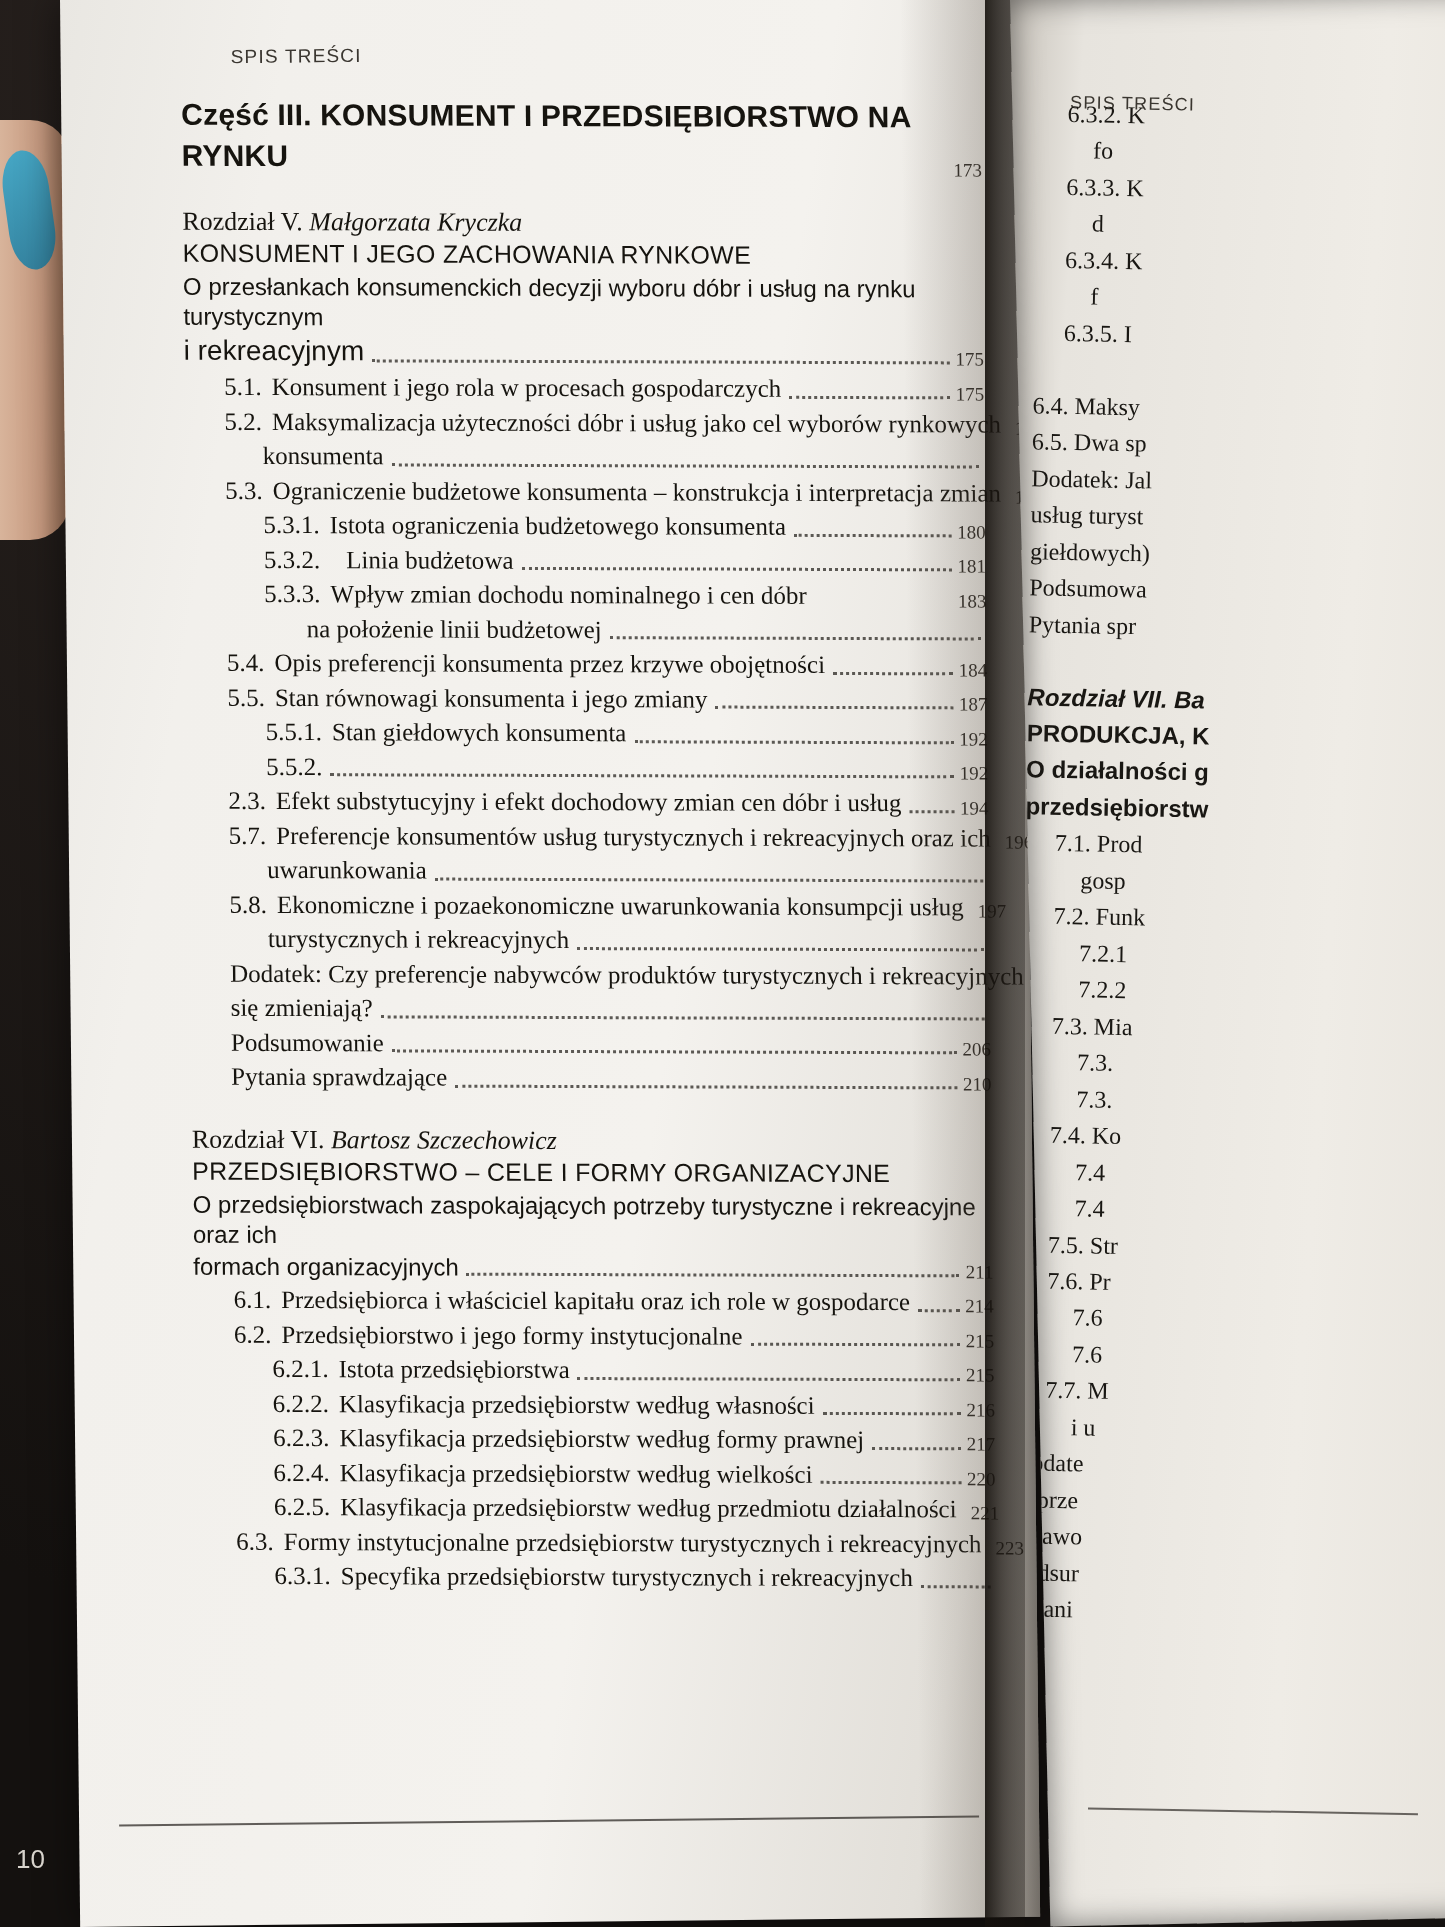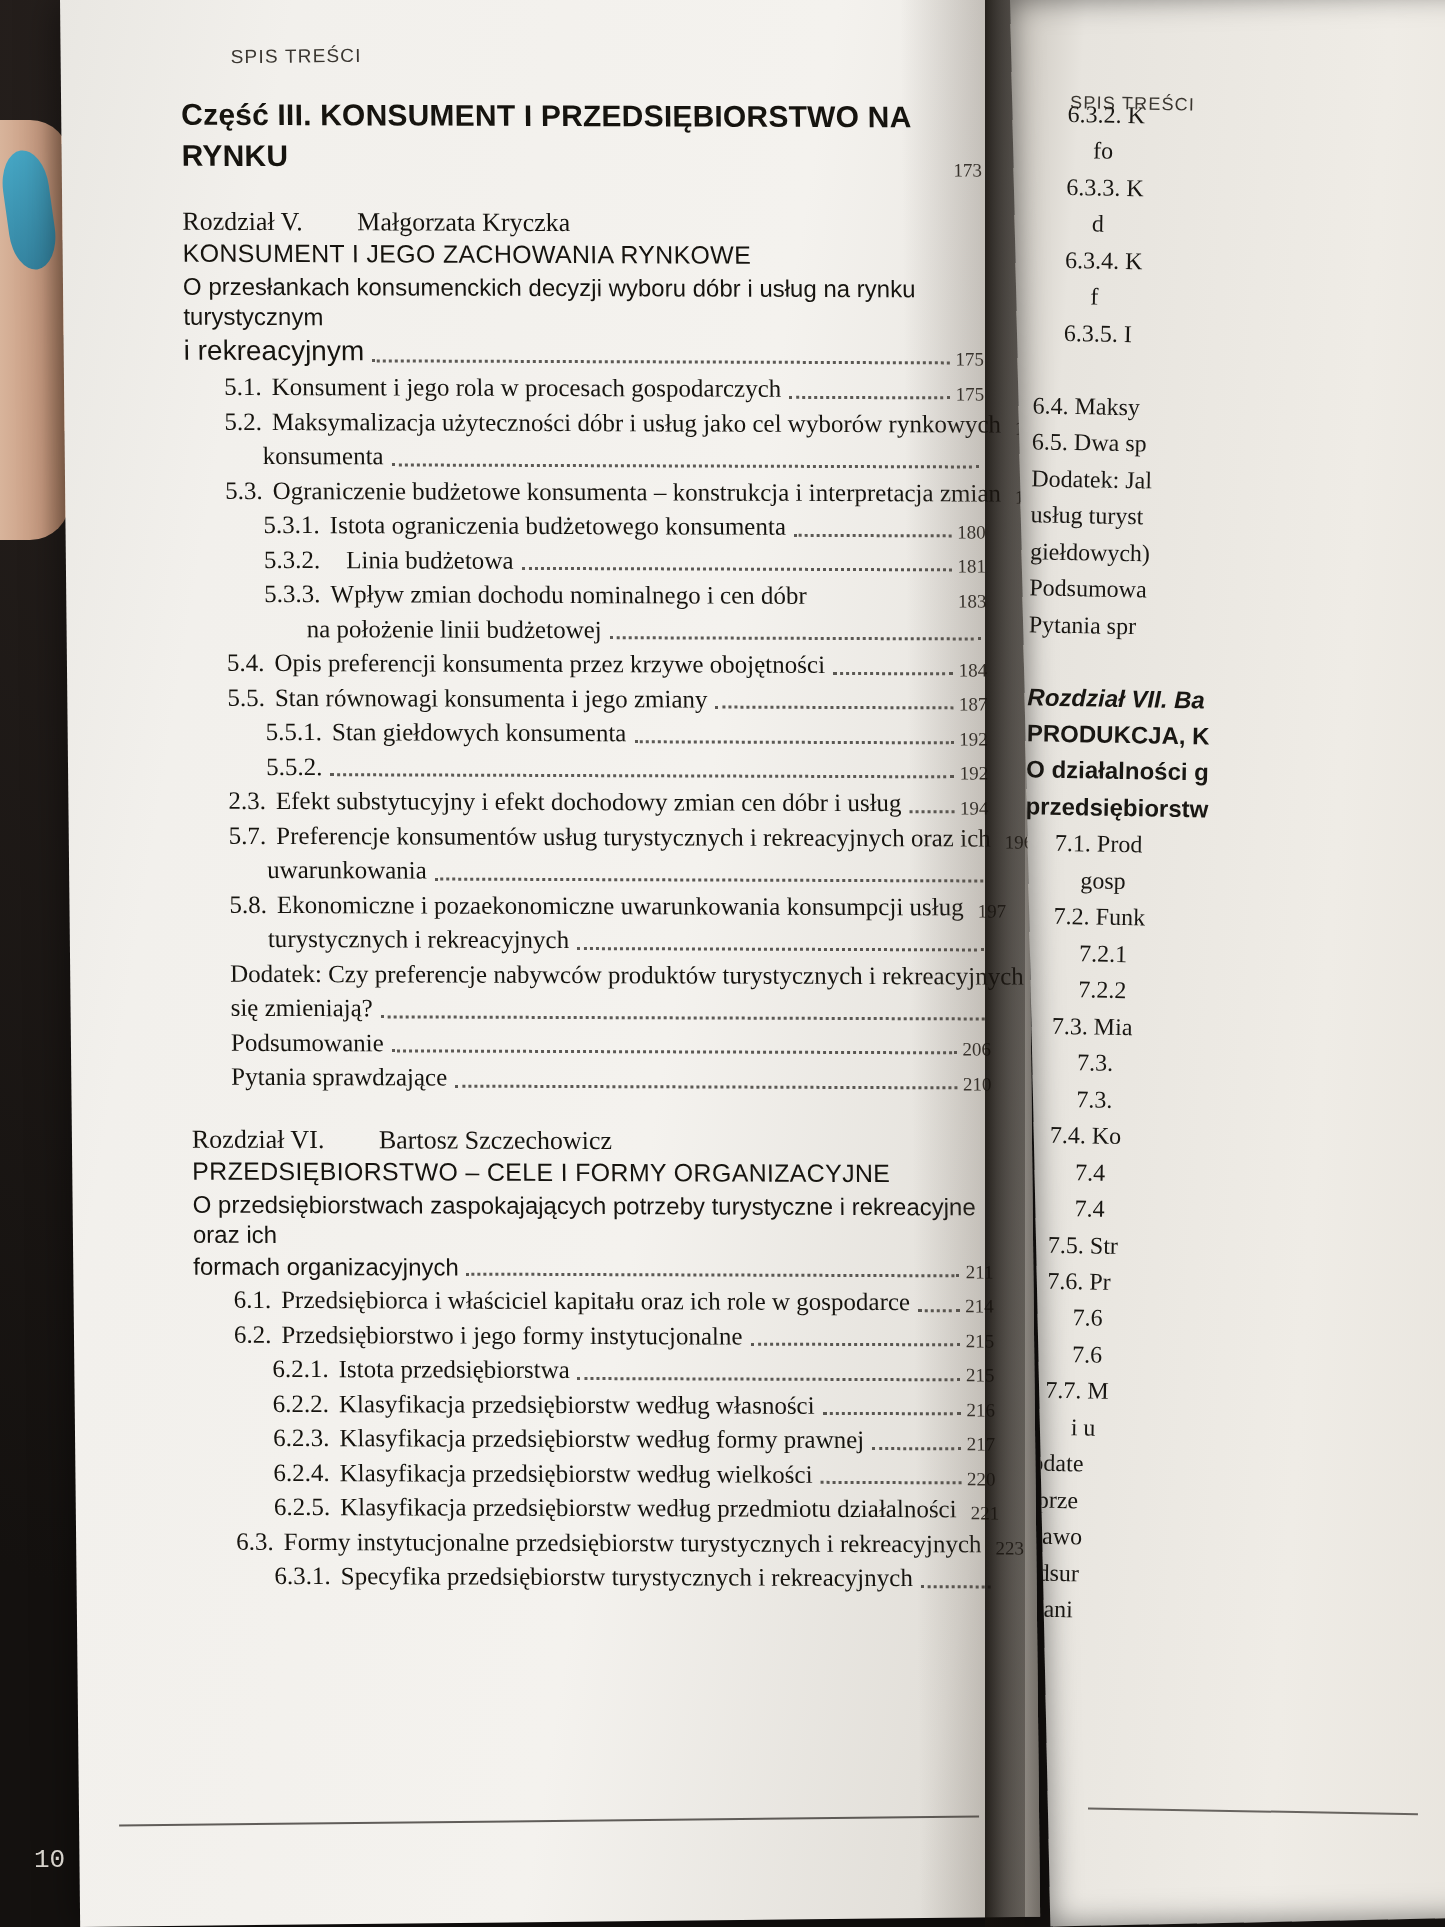--- a/index.html
+++ b/index.html
@@ -30,32 +30,32 @@
     box-shadow: 0 0 40px rgba(0,0,0,.55);
     transform:rotate(-0.6deg);
     transform-origin:left top;
   }
   #leftpage:after{ 
     content:"";position:absolute;right:0;top:0;width:120px;height:100%;
     background:linear-gradient(90deg,rgba(0,0,0,0) 0%,rgba(90,80,70,.28) 70%,rgba(40,34,28,.55) 100%);
     pointer-events:none;
   }
   .pagebottom-rule{position:absolute;left:40px;right:60px;bottom:100px;height:2px;background:#3b3733;opacity:.8;}
-  .folio{position:absolute;left:-48px;bottom:40px;font-size:26px;color:#d7d3cc;font-family:Liberation Mono, monospace;margin-left:18px;}
+  .folio{position:absolute;left:-48px;bottom:40px;font-size:26px;color:#d7d3cc;font-family:Liberation Sans, sans-serif;}
 
   .hdr{position:absolute;left:170px;top:48px;font-family:"Liberation Sans",sans-serif;
        font-size:19px;letter-spacing:1.2px;color:#3a3630;}
 
   .toc{position:absolute;left:120px;top:95px;width:800px;color:#16140f;}
 
   .part{font-family:"Liberation Sans",sans-serif;font-size:30px;font-weight:600;
         letter-spacing:.2px;margin:0 0 4px 0;position:relative;}
   .chap-head{margin-top:26px;}
   .chap-line1{font-size:26px;}
-  .chap-line1 .au{margin-left:48px;}
+  .chap-line1 .au{font-style:italic;}
   .chap-line2{font-family:"Liberation Sans",sans-serif;font-size:25px;letter-spacing:.3px;margin-top:2px;}
   .chap-desc{font-family:"Liberation Sans",sans-serif;font-size:24px;margin-top:4px;line-height:1.25;}
 
   .row{display:flex;align-items:flex-end;font-size:25px;line-height:1.38;}
   .row .num{flex:0 0 auto;}
   .row .txt{flex:0 0 auto;white-space:nowrap;}
   .row .dots{flex:1 1 auto;border-bottom:3px dotted #2a2722;margin:0 6px 8px 8px;height:0;opacity:.75;}
   .row .pg{flex:0 0 auto;font-size:19px;color:#2e2a25;}
 
   .ind1{margin-left:40px;}

